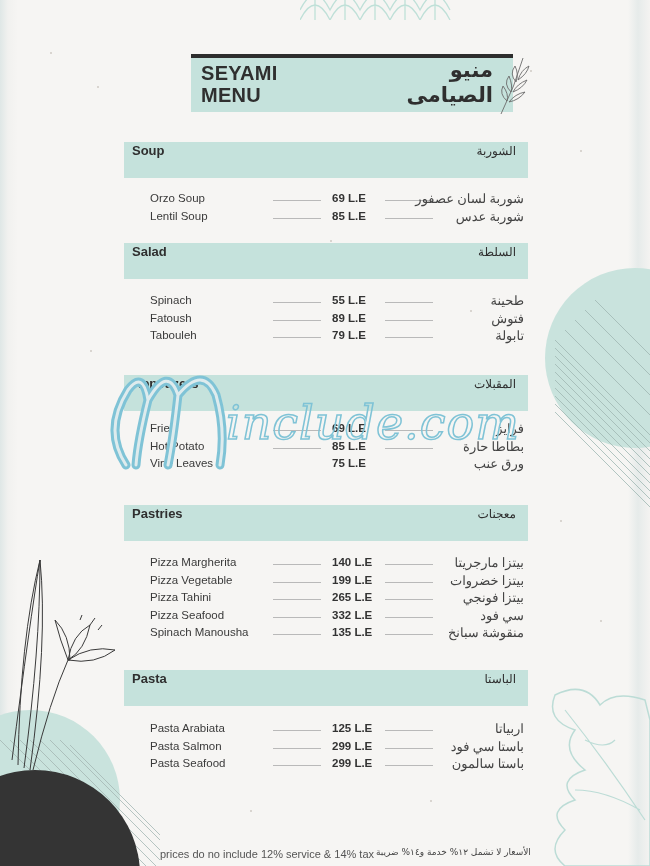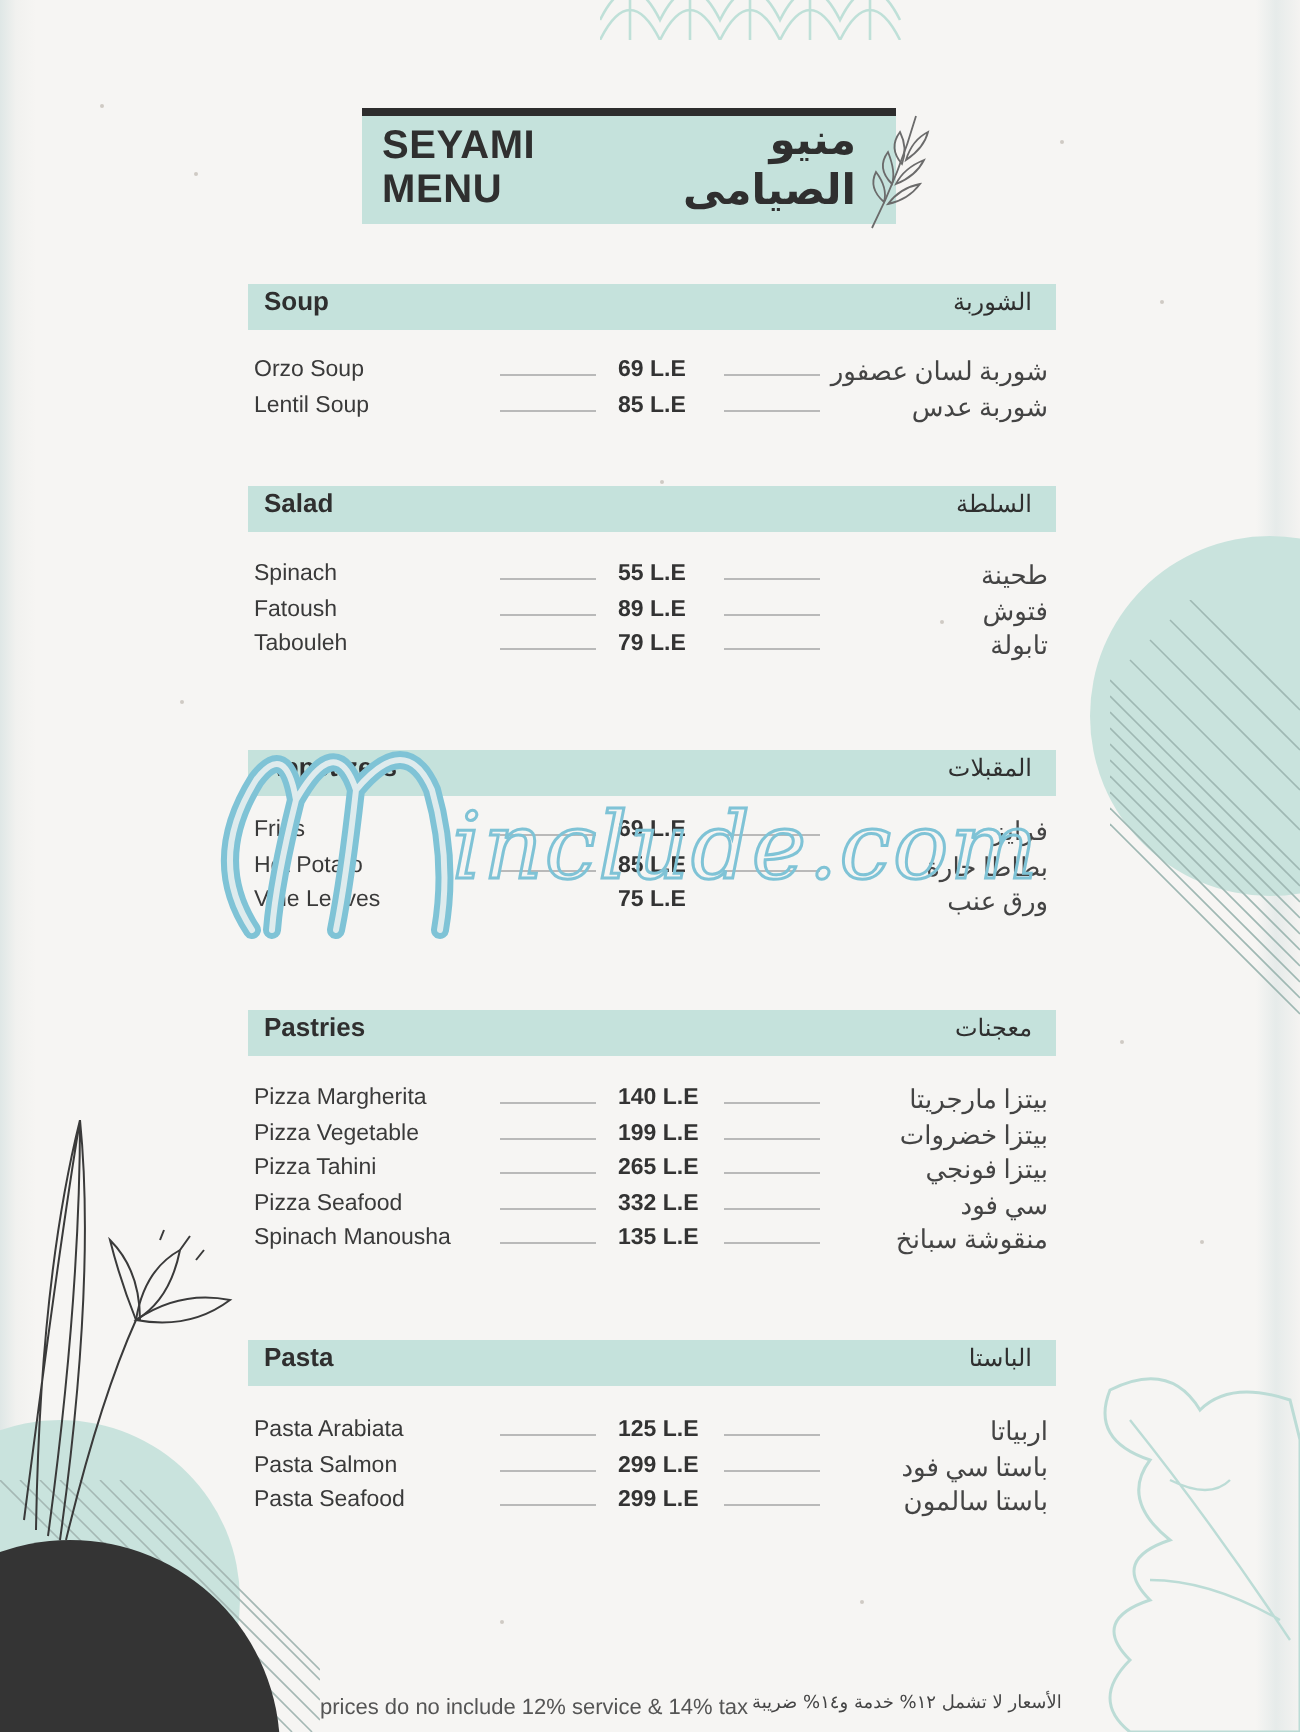--- a/index.html
+++ b/index.html
@@ -8,29 +8,29 @@
         background:linear-gradient(90deg,#dfe7e6 0,#f1f1ef 8px,#f6f5f3 18px,#f6f5f3 628px,#e6ebea 638px,#f4f3f1 650px);}
   .speck{position:absolute;border-radius:50%;background:#cfcac4;width:2px;height:2px;}
   
   .deco{position:absolute;}
   .top-pattern{left:300px;top:-20px;width:170px;height:40px;overflow:hidden;}
   .right-circle{left:545px;top:268px;width:180px;height:180px;border-radius:50%;background:#c9e3dd;}
   .hatch{position:absolute;}
   .bl-circle-teal{left:-60px;top:710px;width:180px;height:180px;border-radius:50%;background:#c9e3dd;}
   .bl-circle-dark{left:-70px;top:770px;width:210px;height:210px;border-radius:50%;background:#343434;}
   
-  .title-box{position:absolute;left:181px;top:54px;width:267px;height:58px;background:#c5e2dc;border-top:4px solid #2d2d2d;box-sizing:border-box;}
+  .title-box{position:absolute;left:191px;top:54px;width:322px;height:58px;background:#c5e2dc;border-top:4px solid #2d2d2d;box-sizing:border-box;}
   .title-en{position:absolute;left:10px;top:4px;font-family:"Liberation Sans",sans-serif;font-weight:900;font-size:20px;line-height:22px;color:#2f2f2f;letter-spacing:0.3px;}
   .title-ar{position:absolute;right:20px;top:0px;font-family:"DejaVu Sans",sans-serif;font-weight:bold;font-size:21px;line-height:25px;color:#2f2f2f;text-align:right;direction:rtl;}
   
   .section{position:absolute;left:124px;width:404px;}
-  .sec-head{height:23px;background:#c5e2dc;position:relative;}
+  .sec-head{height:36px;background:#c5e2dc;position:relative;}
   .sec-en{position:absolute;left:8px;top:1px;font-family:"Liberation Sans",sans-serif;font-weight:bold;font-size:13px;color:#2f2f2f;}
   .sec-ar{position:absolute;right:12px;top:2px;font-family:Liberation Serif, serif;font-size:12px;color:#2f2f2f;direction:rtl;}
-  .rows{margin-top:12px;}
+  .rows{margin-top:12px;margin-left:23px;}
   .row{position:relative;height:17.5px;}
   .it-en{position:absolute;left:3px;top:2px;font-family:"Liberation Sans",sans-serif;font-size:11.5px;color:#3a3a3a;}
   .line{position:absolute;top:10px;height:1px;background:#b9b9b9;width:48px;}
   .l1{left:126px;}
   .l2{left:238px;}
   .price{position:absolute;left:185px;top:2px;font-family:"Liberation Sans",sans-serif;font-weight:bold;font-size:11.5px;color:#333;}
   .it-ar{position:absolute;right:4px;top:1px;font-family:Liberation Serif, serif;font-size:13px;color:#444;direction:rtl;}
   .footer{position:absolute;left:160px;top:848px;font-family:"Liberation Sans",sans-serif;font-size:11px;color:#555;}
   .footer-ar{position:absolute;left:376px;top:847px;font-family:"DejaVu Sans",sans-serif;font-size:9px;color:#444;direction:rtl;}
   .watermark{position:absolute;left:108px;top:370px;width:450px;height:120px;pointer-events:none;}

